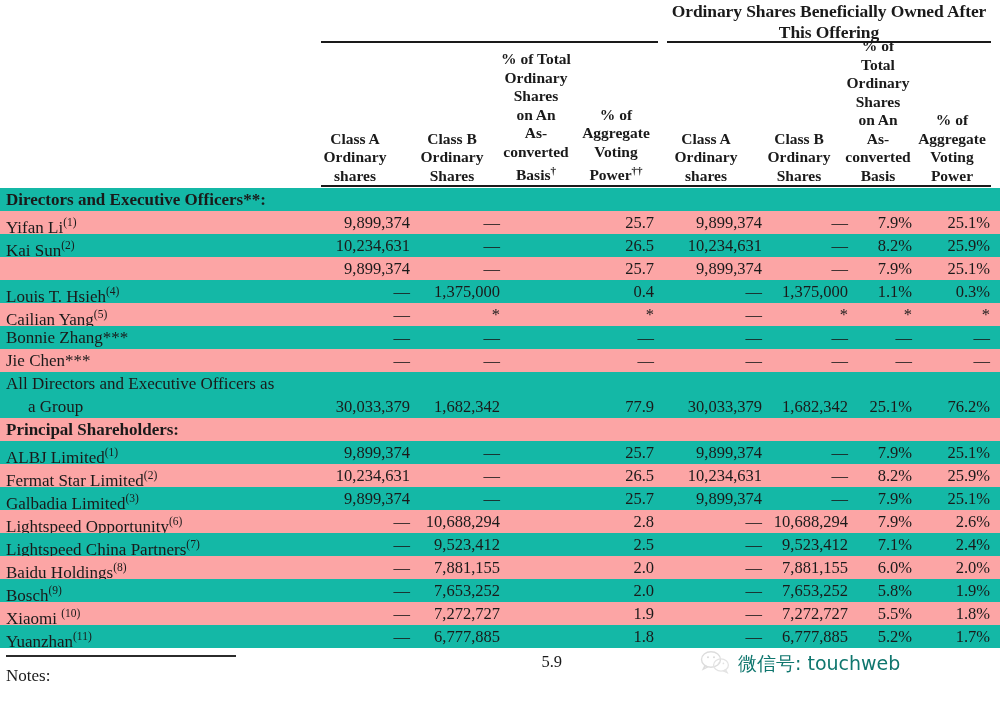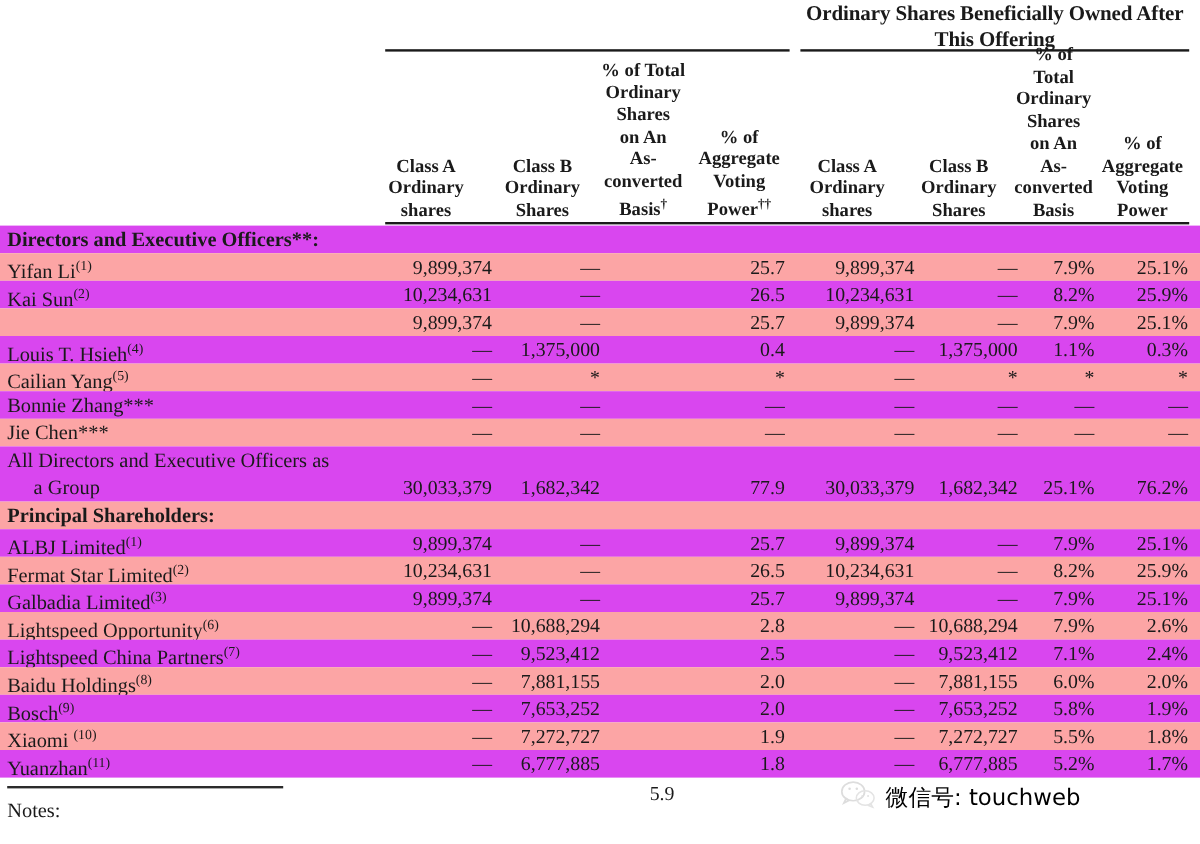--- a/index.html
+++ b/index.html
@@ -80,21 +80,21 @@
     top: 188px;
     left: 0;
     width: 1000px;
   }
   .row {
     position: relative;
     height: 23px;
     width: 1000px;
   }
   .row.tall { height: 46px; }
-  .row.stripe { background: #d946ef; }
+  .row.stripe { background: #14b8a6; }
   .row.white  { background: #fca5a5; }
 
   .cell {
     position: absolute;
     font-size: 16.5px;
     line-height: 23px;
     white-space: nowrap;
   }
   .name {
     left: 6px;
@@ -143,21 +143,21 @@
   }
 
   
   .watermark {
     position: absolute;
     top: 650px;
     left: 700px;
     display: flex;
     align-items: center;
     gap: 8px;
-    color: #000000;
+    color: #0f766e;
     font-size: 19px;
     font-family: "DejaVu Sans", "Liberation Sans", sans-serif;
     user-select: none;
   }
   .wm-icon { display: block; }
 </style>
 </head>
 <body>
 
 <div id="page">

